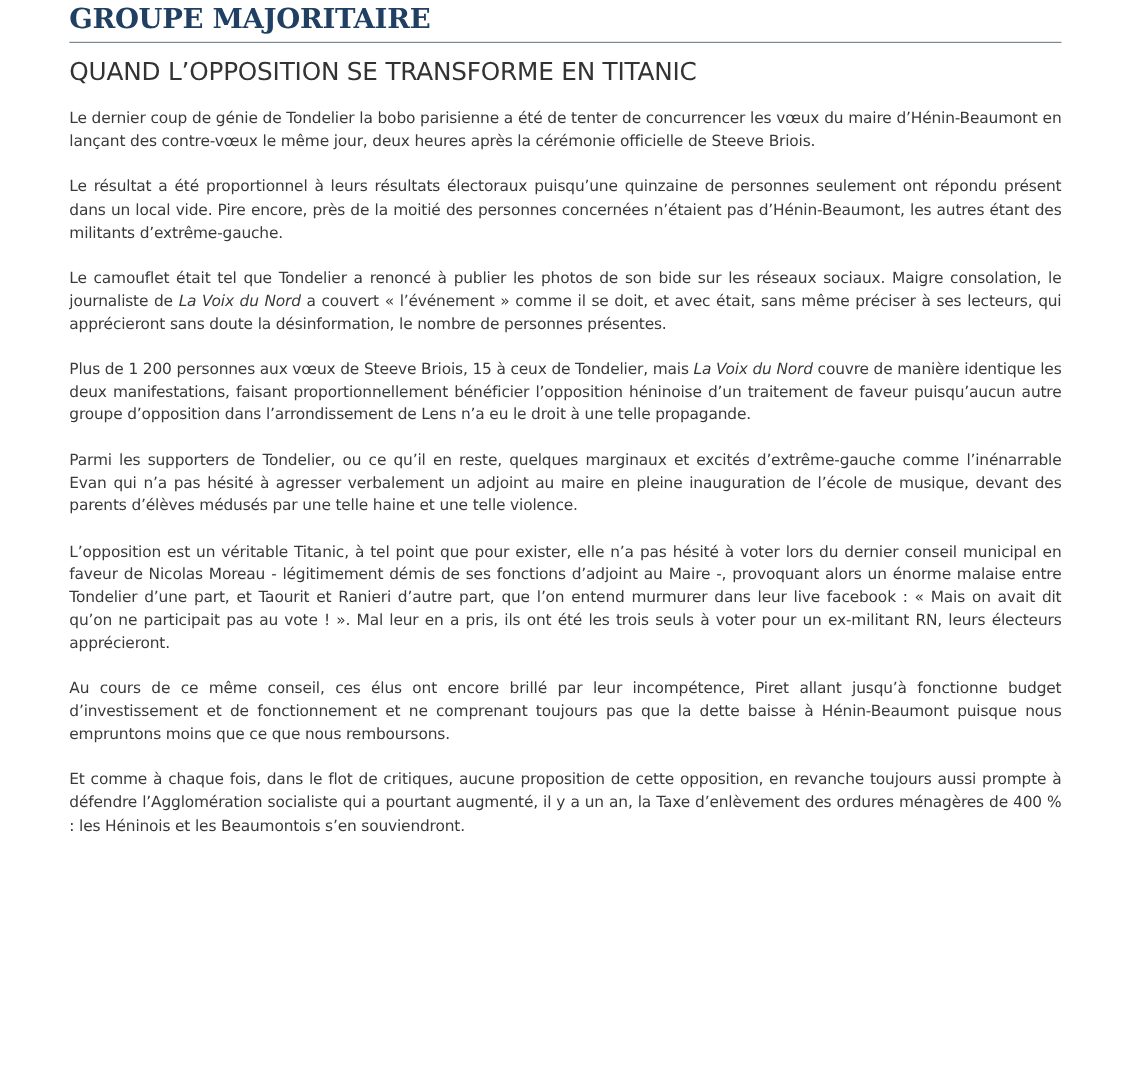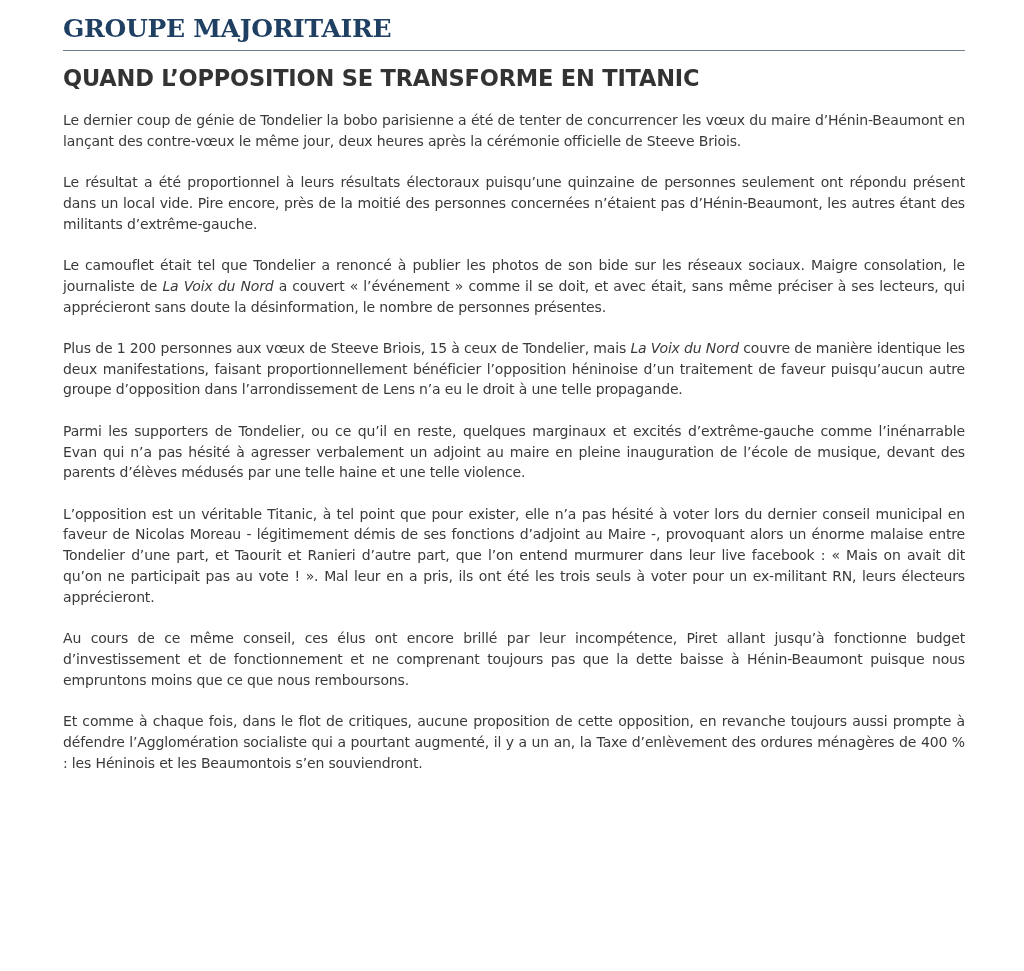--- a/index.html
+++ b/index.html
@@ -1,26 +1,26 @@
 <!DOCTYPE html>
 <html><head>
 <meta charset="utf-8">
 <style>
   html, body { margin: 0; padding: 0; background: #ffffff; }
   body { width: 1024px; height: 971px; overflow: hidden; position: relative; }
   .page { position: absolute; left: 63px; top: 0; width: 902px; }
   .group-title {
     font-family: "DejaVu Serif", "Liberation Serif", serif;
     font-weight: bold; font-size: 25px; color: #1f3f63;
-    letter-spacing: -0.3px; margin: 0; padding-top: 14px; line-height: 30px;
+    letter-spacing: -0.3px; margin: 0; padding-top: 2px; line-height: 30px;
   }
   .rule { height: 0; border-top: 1.5px solid #6f7f8c; margin: 6px 0 0 0; width: 902px; }
   .headline {
     font-family: "DejaVu Sans", "Liberation Sans", sans-serif;
-    font-weight: bold; font-size: 22.5px; color: #333333;
+    font-weight: normal; font-size: 22.5px; color: #333333;
     margin: 12px 0 0 0; letter-spacing: -0.2px; line-height: 30px;
   }
   .body { margin-top: 17px; }
   .para {
     font-family: "DejaVu Sans", "Liberation Sans", sans-serif;
     font-size: 14px; line-height: 20.8px; color: #3a3a3a;
     text-align: justify; margin: 0 0 20.5px 0; letter-spacing: -0.15px;
   }
   .para i { font-style: italic; }
 </style>

